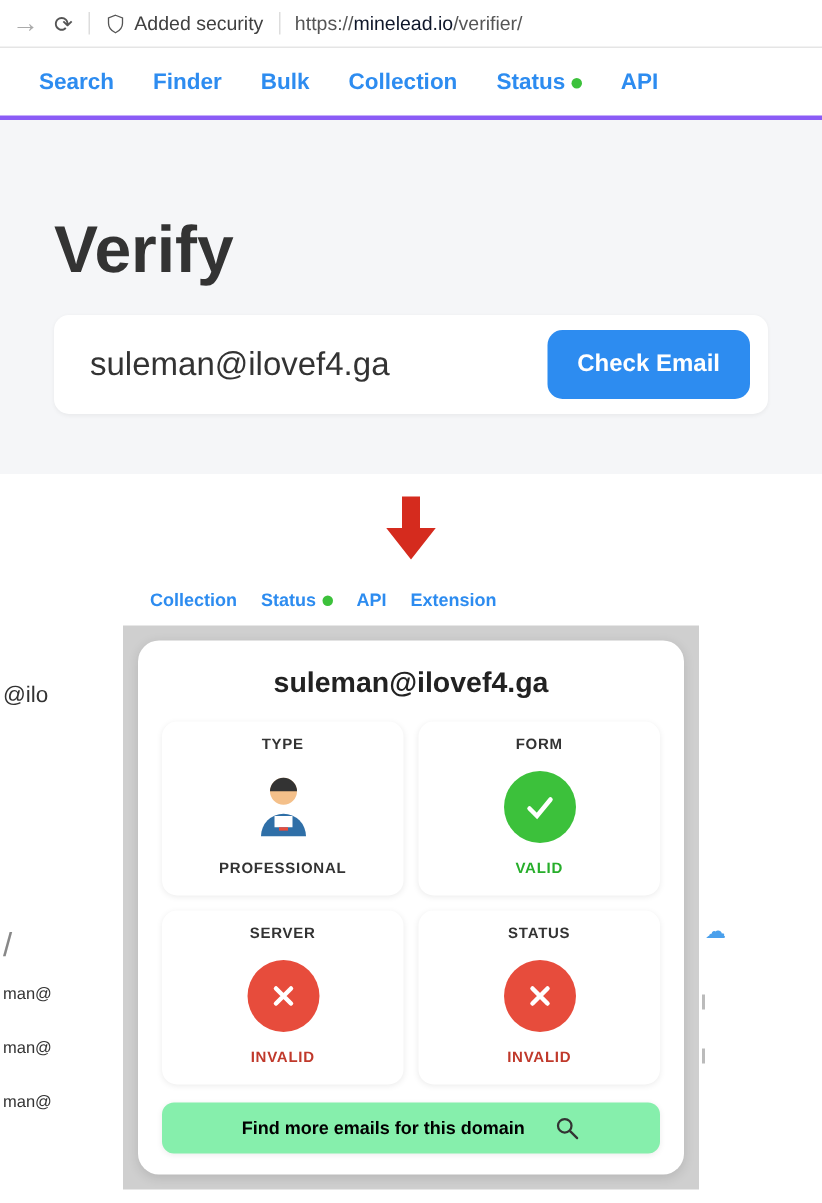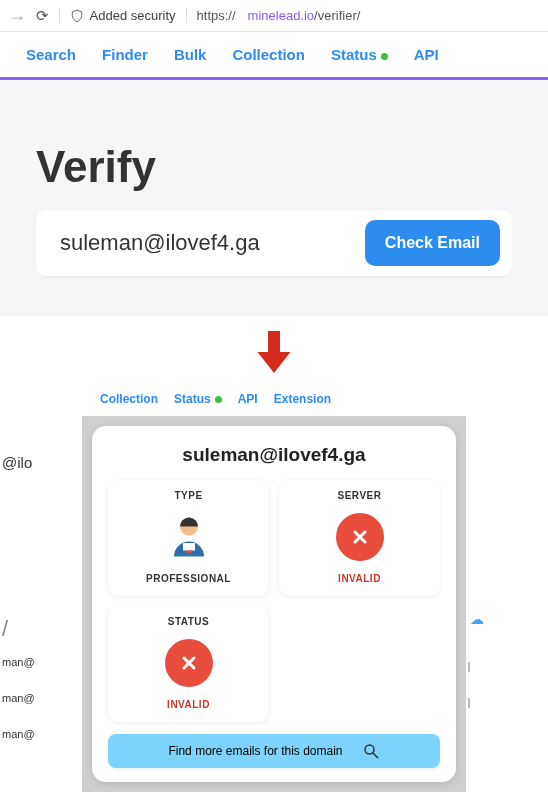--- a/index.html
+++ b/index.html
@@ -4,21 +4,21 @@
 <style>
 * { margin: 0; padding: 0; box-sizing: border-box; }
 body { font-family: -apple-system, BlinkMacSystemFont, "Segoe UI", Arial, sans-serif; background: #fff; width: 548px; }
 
 .browser-bar { display: flex; align-items: center; padding: 4px 8px; border-bottom: 1px solid #e5e5e5; height: 32px; gap: 10px; }
 .browser-bar .arrow { color: #aaa; font-size: 18px; }
 .reload-icon { color: #555; font-size: 15px; }
 .security { display: flex; align-items: center; gap: 6px; color: #404040; font-size: 13px; border-left: 1px solid #ddd; padding-left: 10px; }
 .shield { width: 14px; height: 14px; }
 .url { color: #555; font-size: 13px; border-left: 1px solid #ddd; padding-left: 10px; }
-.url .domain { color: #8b5cf6; margin-left: 12px; }
+.url .domain { color: #0f172a; }
 
 .nav-bar { display: flex; align-items: center; gap: 18px; padding: 8px 22px; border-bottom: 3px solid #8b5cf6; font-size: 15px; font-weight: 600; color: #2d8cf0; }
 .nav-item { color: #2d8cf0; cursor: pointer; padding: 6px 4px; }
 .nav-item.active { background: #2d8cf0; color: #fff; border-radius: 6px; padding: 8px 14px; }
 .red-box { border: 3px solid #d52b1e; padding: 2px; }
 .dot-green { display: inline-block; width: 7px; height: 7px; border-radius: 50%; background: #3cc13b; margin-left: 4px; vertical-align: middle; }
 
 .hero { background: #f5f6f8; padding: 22px 36px 40px; }
 .hero h1 { font-size: 44px; font-weight: 700; color: #333; margin-bottom: 18px; margin-top: 40px; }
 .search-row { background: #fff; border-radius: 10px; display: flex; align-items: center; justify-content: space-between; padding: 10px 12px 10px 24px; box-shadow: 0 1px 3px rgba(0,0,0,0.05); }
@@ -43,21 +43,21 @@
 .tile-icon svg { width: 48px; height: 48px; }
 .tile-icon .circle { width: 48px; height: 48px; border-radius: 50%; display: flex; align-items: center; justify-content: center; }
 .circle.green { background: #3cc13b; }
 .circle.red { background: #e74c3c; }
 .circle svg { width: 24px; height: 24px; }
 .tile-result { font-size: 10px; font-weight: 700; letter-spacing: 0.5px; }
 .tile-result.dark { color: #333; }
 .tile-result.green { color: #27ae2b; }
 .tile-result.red { color: #c0392b; }
 
-.find-more { margin-top: 12px; background: #7dd3fc; border-radius: 8px; display: flex; align-items: center; justify-content: center; gap: 19px; padding: 8px; box-shadow: 0 1px 4px rgba(0,0,0,0.08); font-size: 12px; font-weight: 400; cursor: pointer; }
+.find-more { margin-top: 12px; background: #86efac; border-radius: 8px; display: flex; align-items: center; justify-content: center; gap: 19px; padding: 8px; box-shadow: 0 1px 4px rgba(0,0,0,0.08); font-size: 12px; font-weight: 700; cursor: pointer; }
 
 .bg-peek { position: absolute; left: -80px; color: #333; font-size: 16px; }
 .peek-email-large { top: 38px; font-size: 15px; }
 .peek-slash { top: 200px; font-size: 22px; font-weight: 300; color: #888; }
 .peek1 { top: 240px; font-size: 11px; }
 .peek2 { top: 276px; font-size: 11px; }
 .peek3 { top: 312px; font-size: 11px; }
 .cloud { position: absolute; right: -18px; top: 195px; color: #4aa0ec; font-size: 14px; }
 .peek-bars { position: absolute; right: -4px; width: 2px; height: 10px; background: #bbb; }
 .pb1 { top: 246px; } .pb2 { top: 282px; }
@@ -133,20 +133,31 @@
               <circle cx="32" cy="18" r="12" fill="#f4c08a"></circle>
               <path d="M32 6 a12 12 0 0 1 12 12 h-24 a12 12 0 0 1 12 -12" fill="#333"></path>
               <path d="M12 58 a20 20 0 0 1 40 0 z" fill="#2f6fa7"></path>
               <rect x="24" y="40" width="16" height="10" fill="#fff"></rect>
               <rect x="28" y="50" width="8" height="3" fill="#e74c3c"></rect>
             </svg>
           </div>
           <div class="tile-result dark">PROFESSIONAL</div>
         </div>
 
+        <div class="tile">
+          <div class="tile-title">FORM</div>
+          <div class="tile-icon">
+            <div class="circle green">
+                <svg viewBox="0 0 24 24">
+                  <path fill="none" stroke="#fff" stroke-width="3" stroke-linecap="round" d="M5 13 L10 18 L19 7"></path>
+                </svg>
+              </div>
+          </div>
+          <div class="tile-result green">VALID</div>
+        </div>
 
         <div class="tile">
           <div class="tile-title">SERVER</div>
           <div class="tile-icon">
             <div class="circle red">
                 <svg viewBox="0 0 24 24">
                   <path fill="none" stroke="#fff" stroke-width="3" stroke-linecap="round" d="M7 7 L17 17 M17 7 L7 17"></path>
                 </svg>
               </div>
           </div>

